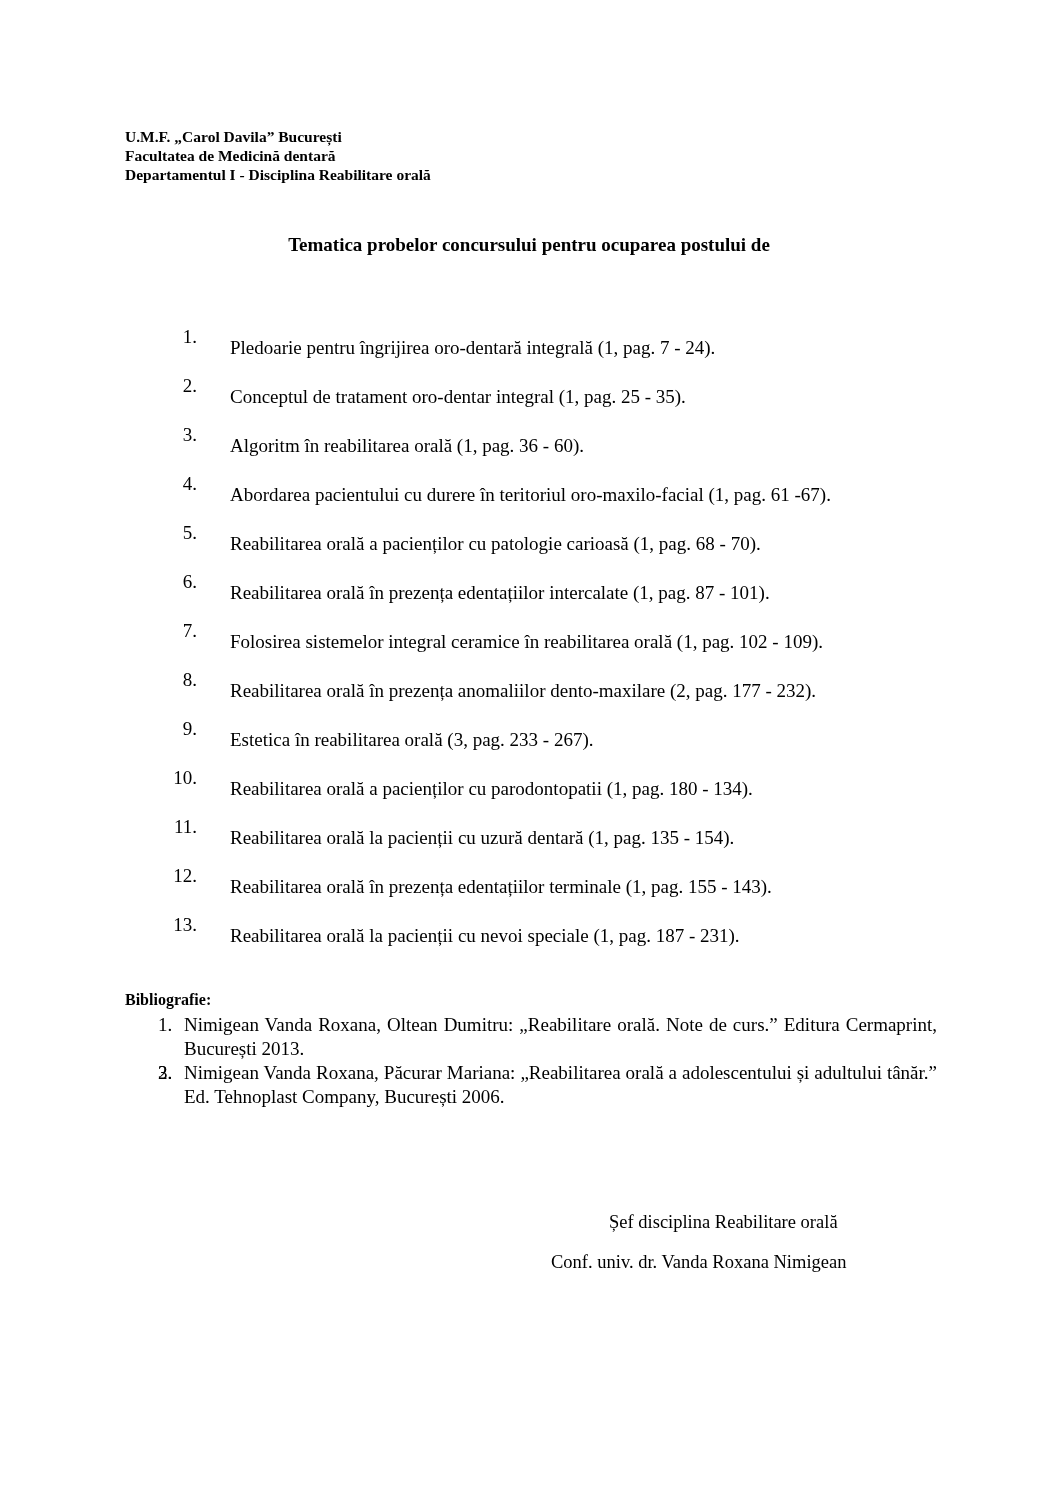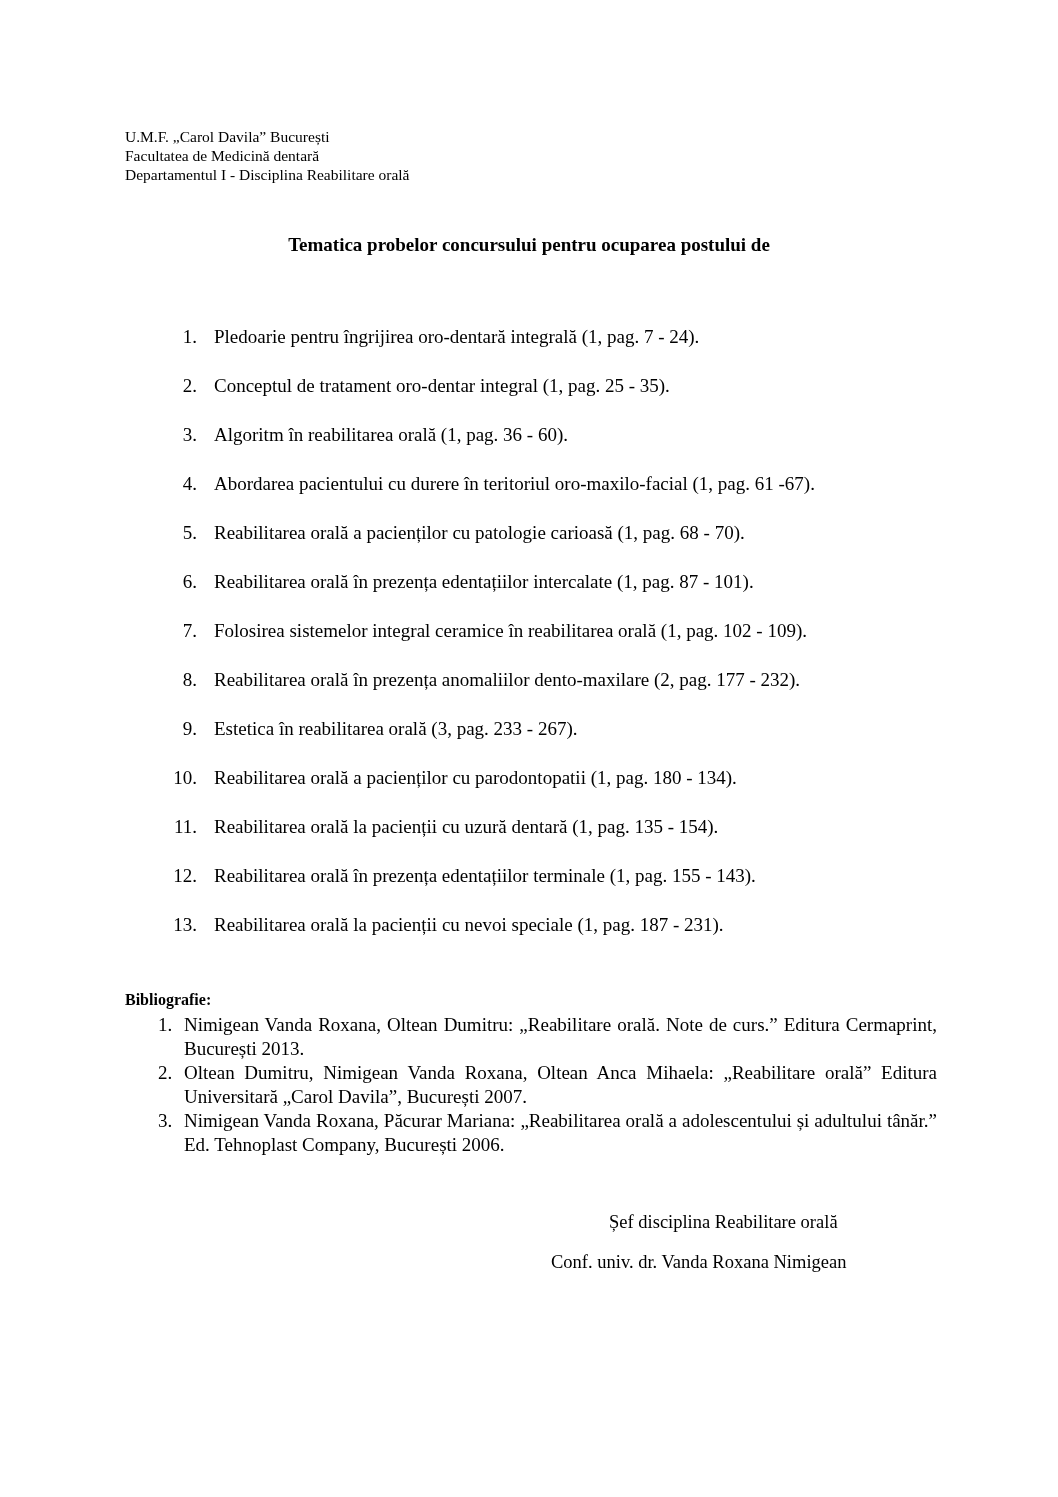--- a/index.html
+++ b/index.html
@@ -1,26 +1,26 @@
 <!DOCTYPE html>
 <html><head>
   <meta charset="utf-8">
   <style>
     html, body { margin: 0; padding: 0; background: #ffffff; }
     body {
       width: 1058px; height: 1497px; position: relative; overflow: hidden;
       font-family: "Liberation Serif", "DejaVu Serif", serif; color: #000;
     }
-    .header { position: absolute; left: 125px; top: 127px; font-weight: normal; font-size: 15.5px; line-height: 19px; }
+    .header { position: absolute; left: 125px; top: 127px; font-weight: bold; font-size: 15.5px; line-height: 19px; }
     .header div { white-space: nowrap; }
     .title { position: absolute; left: 0; width: 1058px; top: 232px; text-align: center; font-weight: bold; font-size: 19px; line-height: 26px; }
     .topics { position: absolute; left: 0; top: 322px; list-style: none; margin: 0; padding: 0; }
     .topic { position: absolute; left: 0; height: 30px; font-size: 19px; line-height: 30px; white-space: nowrap; }
     .topic .num { position: absolute; left: 150px; width: 47px; text-align: right; }
-    .topic .text { position: absolute; left: 214px; }
+    .topic .text { position: absolute; left: 230px; margin-top: 11px; }
     .biblio-title { position: absolute; left: 125px; top: 988px; font-weight: bold; font-size: 16px; line-height: 24px; }
     .biblio { position: absolute; left: 130px; top: 1013px; width: 807px; margin: 0; padding: 0; list-style: none; }
     .bib-item { position: relative; padding-left: 54px; font-size: 19px; line-height: 24px; text-align: justify; text-align-last: left; }
     .bib-item .num { position: absolute; left: 28px; }
     .signature { position: absolute; left: 0; top: 1208px; width: 1058px; font-size: 18.5px; line-height: 28px; }
     .signature .l1 { position: absolute; left: 609px; top: 0; white-space: nowrap; }
     .signature .l2 { position: absolute; left: 551px; top: 40px; white-space: nowrap; }
   </style>
 </head>
 <body>
@@ -86,20 +86,20 @@
     </li>
   <li class="topic" style="top:588px">
       <span class="num">13.</span>
       <span class="text">Reabilitarea orală la pacienții cu nevoi speciale (1, pag. 187 - 231).</span>
     </li>
 </ol>
 
 <div class="biblio-title">Bibliografie:</div>
 <ol class="biblio">
   <li class="bib-item"><span class="num">1.</span><span>Nimigean Vanda Roxana, Oltean Dumitru: „Reabilitare orală. Note de curs.” Editura Cermaprint, București 2013.</span></li>
-  <li class="bib-item"><span class="num">2.</span><span>Oltean Dumitru, Nimigean Vanda Roxana, Oltean Anca Mihaela: „Reabilitare orală” Editura Universitară „Carol Davila”, București 2007.</span></li>
+  <li class="bib-item"><span class="num">2.</span></li>
   <li class="bib-item"><span class="num">3.</span><span>Nimigean Vanda Roxana, Păcurar Mariana: „Reabilitarea orală a adolescentului și adultului tânăr.” Ed. Tehnoplast Company, București 2006.</span></li>
 </ol>
 
 <div class="signature">
   <div class="l1">Șef disciplina Reabilitare orală</div>
   <div class="l2">Conf. univ. dr. Vanda Roxana Nimigean</div>
 </div>
 
 </body></html>

